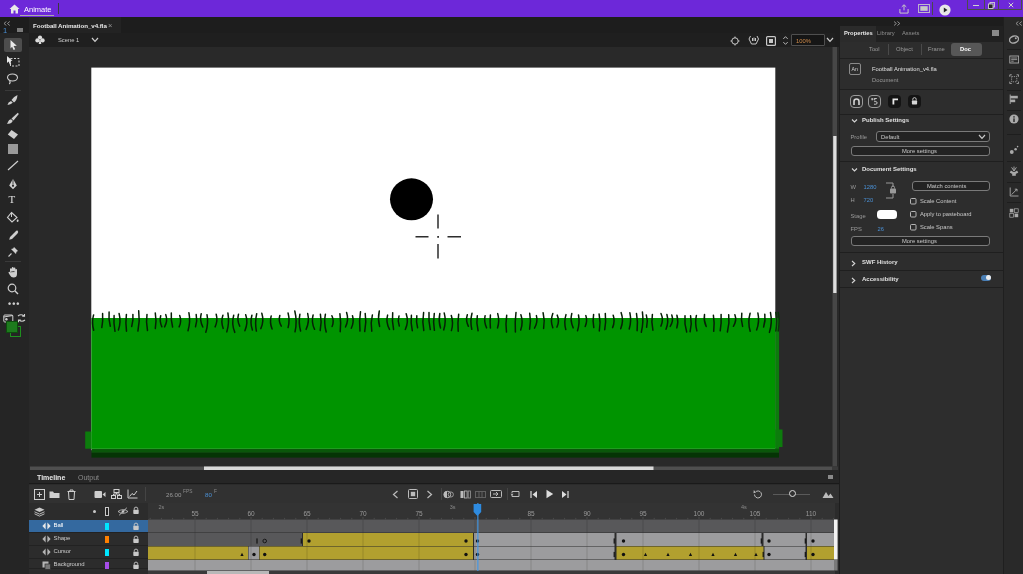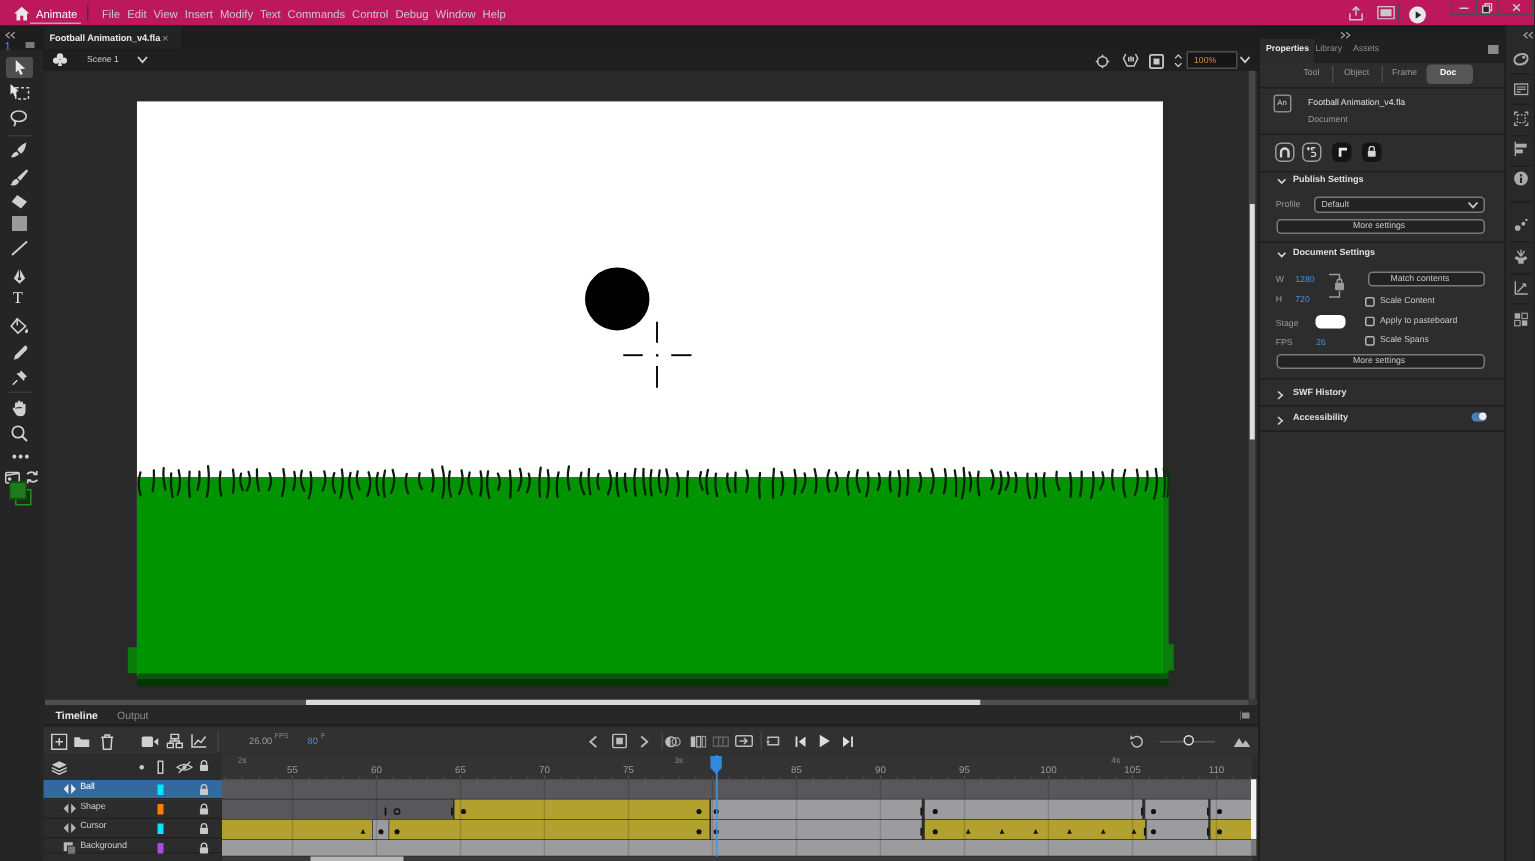--- a/index.html
+++ b/index.html
@@ -2,28 +2,27 @@
 <html><head><meta charset="utf-8">
 <style>
 *{margin:0;padding:0;box-sizing:border-box}
 body{width:1023px;height:574px;overflow:hidden;background:#1d1d1d;font-family:"Liberation Sans",sans-serif;position:relative}
 .abs{position:absolute}
 svg{display:block}
 .txt{white-space:nowrap}
 </style></head>
 <body>
 
-<div class="abs" style="left:0;top:0;width:1023px;height:17px;background:#be185d">
+<div class="abs" style="left:0;top:0;width:1023px;height:17px;background:#6d28d9">
   <svg class="abs" style="left:8.5px;top:4px" width="11" height="10" viewBox="0 0 13 12">
       <path d="M6.5 0.5 L12.5 6 h-1.8 v5.5 h-3 v-3.8 h-2.4 v3.8 h-3 V6 H0.5 Z" fill="#e8e8e8"></path>
     </svg>
   <div class="abs txt" style="left:24px;top:5px;font-size:7.5px;color:#fff">Animate</div>
   <div class="abs" style="left:20px;top:15px;width:34px;height:1.3px;background:#aaaaaa"></div>
   <div class="abs" style="left:58px;top:3px;width:1px;height:11px;background:#3a3a3a"></div>
-  <div class="abs txt" style="left:68px;top:5px;font-size:7.5px;color:#c9c9c9;word-spacing:2.6px">File Edit View Insert Modify Text Commands Control Debug Window Help</div>
 
   <svg class="abs" style="left:899px;top:4px" width="10" height="10" viewBox="0 0 11 11" fill="none" stroke="#c8c8c8" stroke-width="1.1">
       <path d="M1 5.5 v4.5 h9 v-4.5"></path>
       <path d="M5.5 7 V1.2"></path>
       <path d="M3 3.2 L5.5 0.8 L8 3.2"></path>
     </svg>
   <svg class="abs" style="left:918px;top:4px" width="12" height="9" viewBox="0 0 13 10" fill="none" stroke="#c8c8c8" stroke-width="1">
       <rect x="0.5" y="0.5" width="12" height="9"></rect>
       <rect x="2.4" y="2.4" width="8.2" height="5.2" fill="#c8c8c8" stroke="none"></rect>
     </svg>

